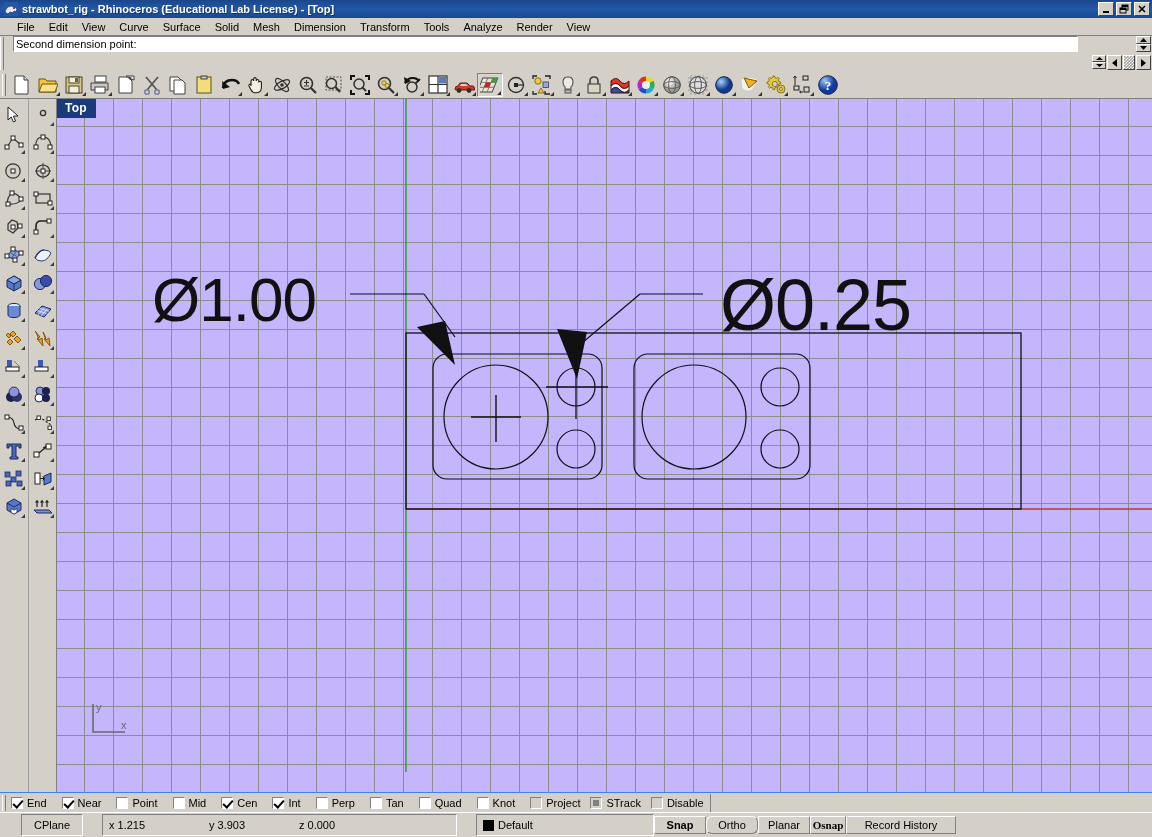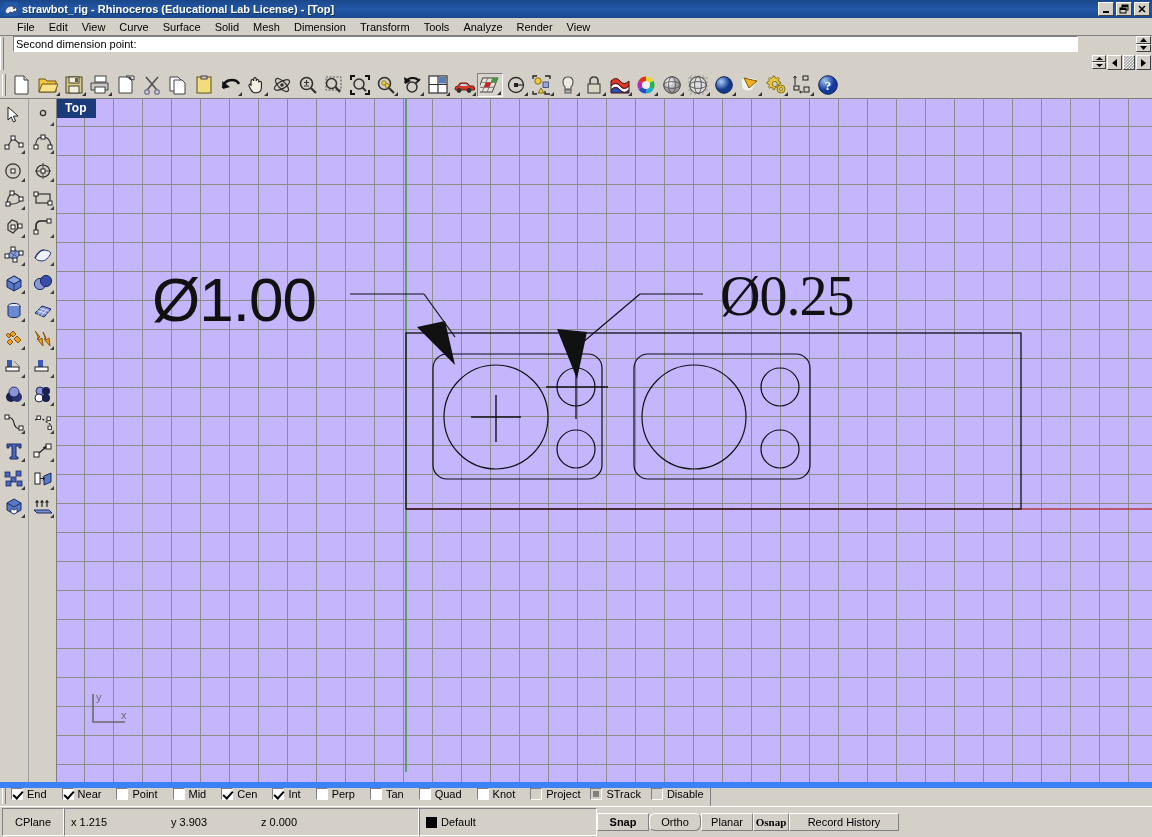--- a/index.html
+++ b/index.html
@@ -253,22 +253,22 @@
     letter-spacing: .3px;
     z-index: 6;
   }
   .axisgizmo { position: absolute; left: 30px; bottom: 46px; z-index: 6; }
   .geom { position: absolute; inset: 0; z-index: 4; }
 
   
   .osnapbar {
     flex: 0 0 20px;
     background: #d4d0c8;
-    display: flex; align-items: flex-start;
-    border-top: 6px solid #3b82f6;
+    display: flex; align-items: center;
+    border-top: 1px solid #3b82f6;
     padding-left: 2px;
     position: relative;
   }
   .os-grip {
     width: 4px; height: 16px;
     border-left: 1px solid #ffffff;
     border-right: 1px solid #808080;
     margin-right: 5px;
     flex: 0 0 4px;
   }
@@ -315,24 +315,25 @@
     display: flex; align-items: center;
     border-top: 1px solid #ffffff;
     font-size: 11px;
     color: #000;
     padding: 1px 2px;
     gap: 0px;
   }
   .sunken {
     border: 1px solid;
     border-color: #808080 #ffffff #ffffff #808080;
-    height: 28px;
+    height: 22px;
     display: flex; align-items: center;
     padding: 0 6px;
     white-space: nowrap;
+    margin-left: 19px;
   }
   .raised {
     border: 1px solid;
     border-color: #ffffff #808080 #808080 #ffffff;
     height: 18px;
     display: flex; align-items: center; justify-content: center;
     padding: 0 10px;
     white-space: nowrap;
   }
   .raised.on { font-weight: bold; }
@@ -1012,21 +1013,21 @@
         <g stroke="#111111" stroke-width="1.2" fill="none">
           <line x1="583" y1="195" x2="646" y2="195"></line>
           <line x1="525" y1="244" x2="583" y2="195"></line>
         </g>
         <path d="M520 280 L500 230 L530 233 Z" fill="#111111"></path>
       </svg>
 
       <div style="position:absolute;left:95px;top:165px;font-family:'Liberation Sans',sans-serif;font-size:62px;color:#111;letter-spacing:-1px;z-index:5;">
         <span>Ø1.00</span>
       </div>
-      <div style="position:absolute;left:663px;top:165px;font-family:Liberation Serif, serif;font-size:56px;color:#111;letter-spacing:-1px;z-index:5;">
+      <div style="position:absolute;left:663px;top:165px;font-family:Liberation Sans, sans-serif;font-size:72px;color:#111;letter-spacing:-1px;z-index:5;">
         <span>Ø0.25</span>
       </div>
 
       <div class="axisgizmo">
         <svg width="46" height="42" viewBox="0 0 46 42">
           <path d="M6 4 L6 32 L38 32" stroke="#6a6a6a" stroke-width="1.6" fill="none"></path>
           <text x="9" y="11" font-family="Liberation Sans, sans-serif" font-size="11" fill="#6a6a6a">y</text>
           <text x="34" y="29" font-family="Liberation Sans, sans-serif" font-size="11" fill="#6a6a6a">x</text>
         </svg>
       </div>

